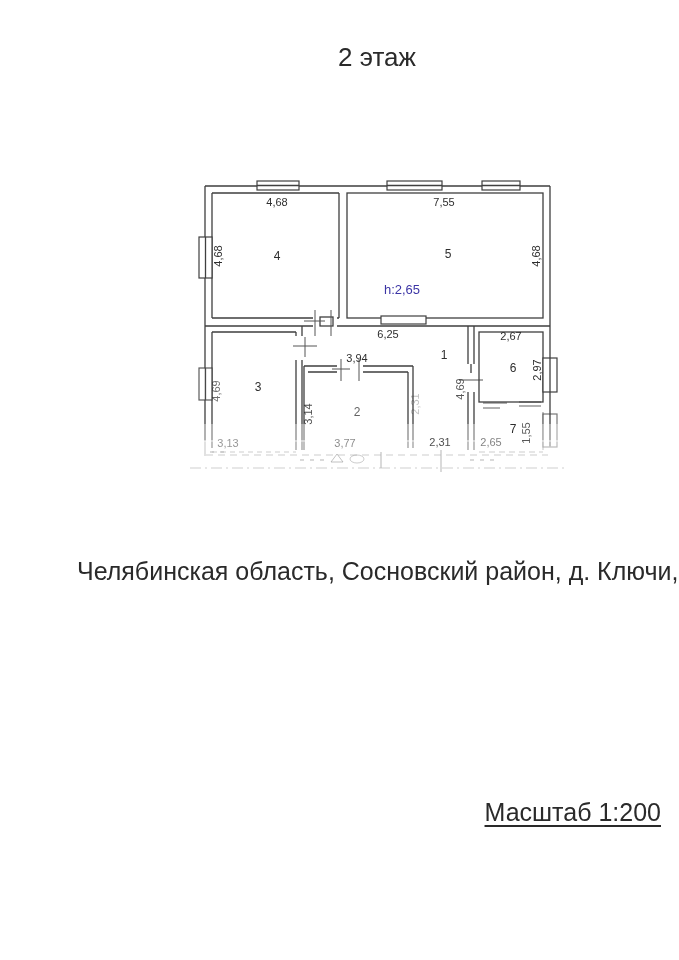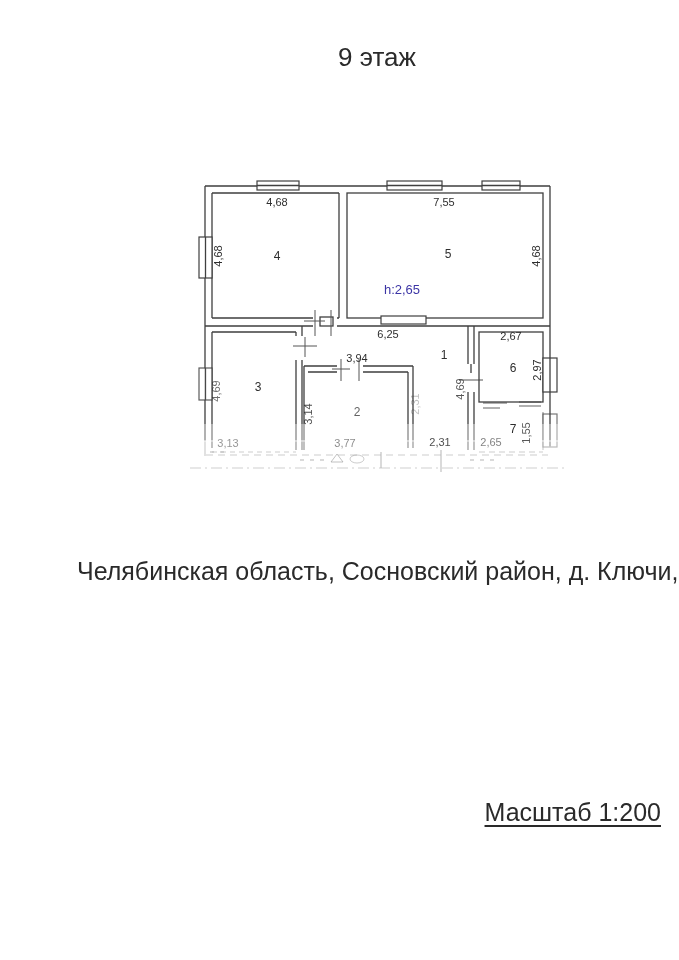--- a/index.html
+++ b/index.html
@@ -29,21 +29,21 @@
   .win { fill:#ffffff; stroke:#3f3f3f; stroke-width:1.2; }
   text.d   { font:11px "Liberation Sans", sans-serif; fill:#2e2e2e; text-anchor:middle; }
   text.num { font:12px "Liberation Sans", sans-serif; fill:#2e2e2e; text-anchor:middle; }
   text.hgt { font:13px "Liberation Sans", sans-serif; text-anchor:middle; }
 </style>
 </head>
 <body>
 
 <div class="sheet">
 
-  <div class="floor-title">9 этаж</div>
+  <div class="floor-title">2 этаж</div>
 
   <svg class="plan" width="679" height="960" viewBox="0 0 679 960" xmlns="http://www.w3.org/2000/svg">
 
     <g>
       <path class="w" d="M205,186 H550 M205,186 V441 M550,186 V446"></path>
       <path class="wf" d="M205,441 V456"></path>
       <path class="wf" stroke-dasharray="7 5" d="M206,455 H548"></path>
       <path class="wv" stroke-dasharray="11 4 2 4" d="M190,468 H566"></path>
     </g>
 

